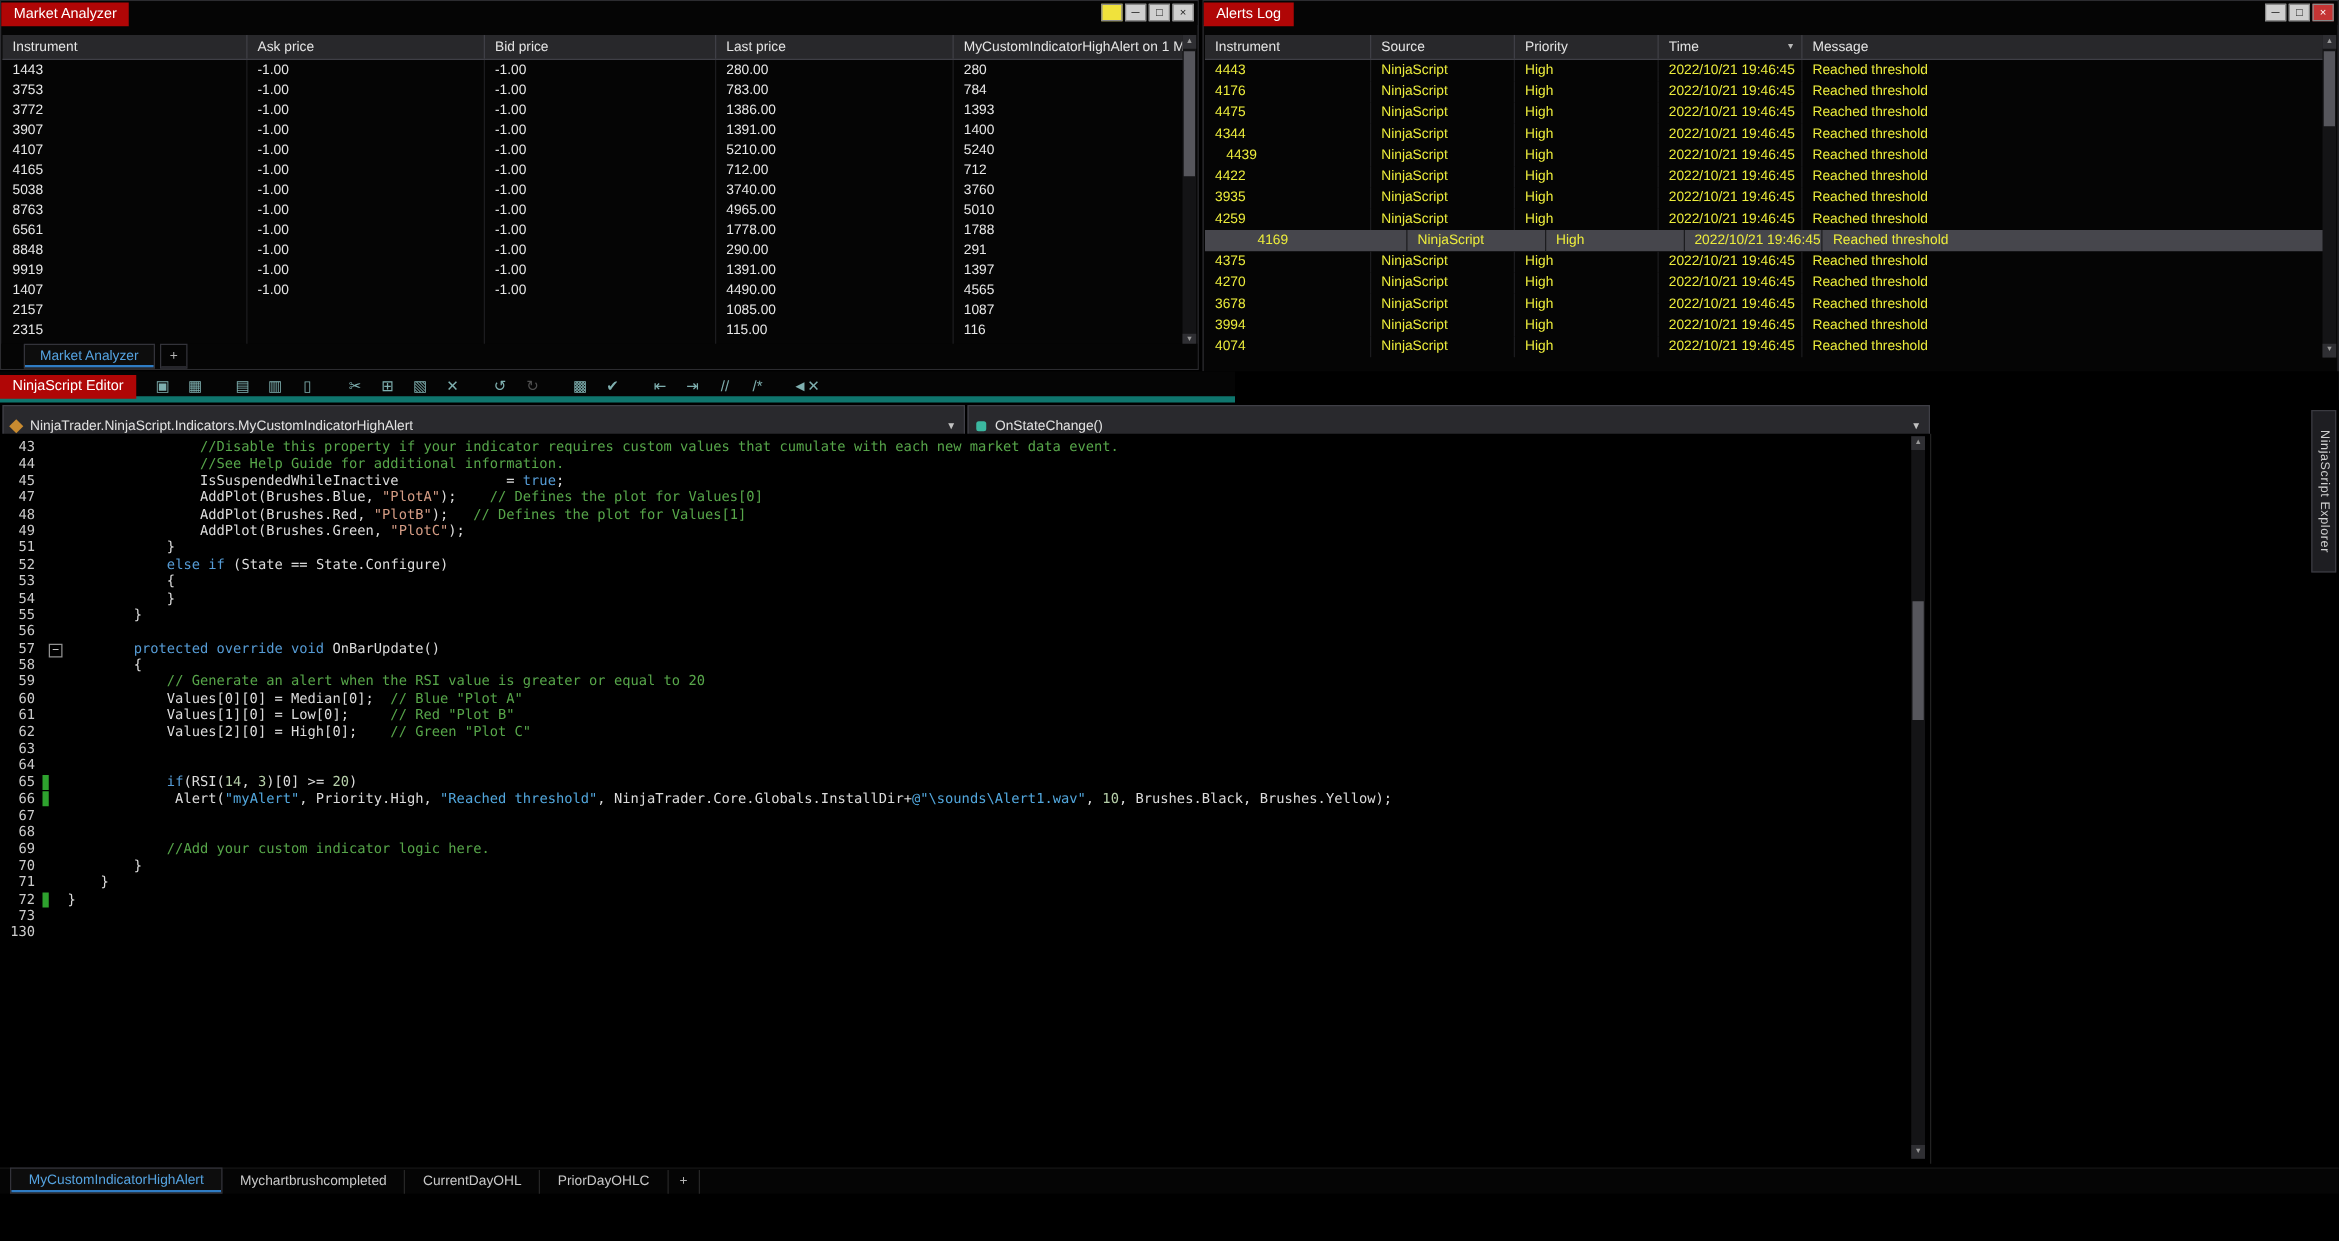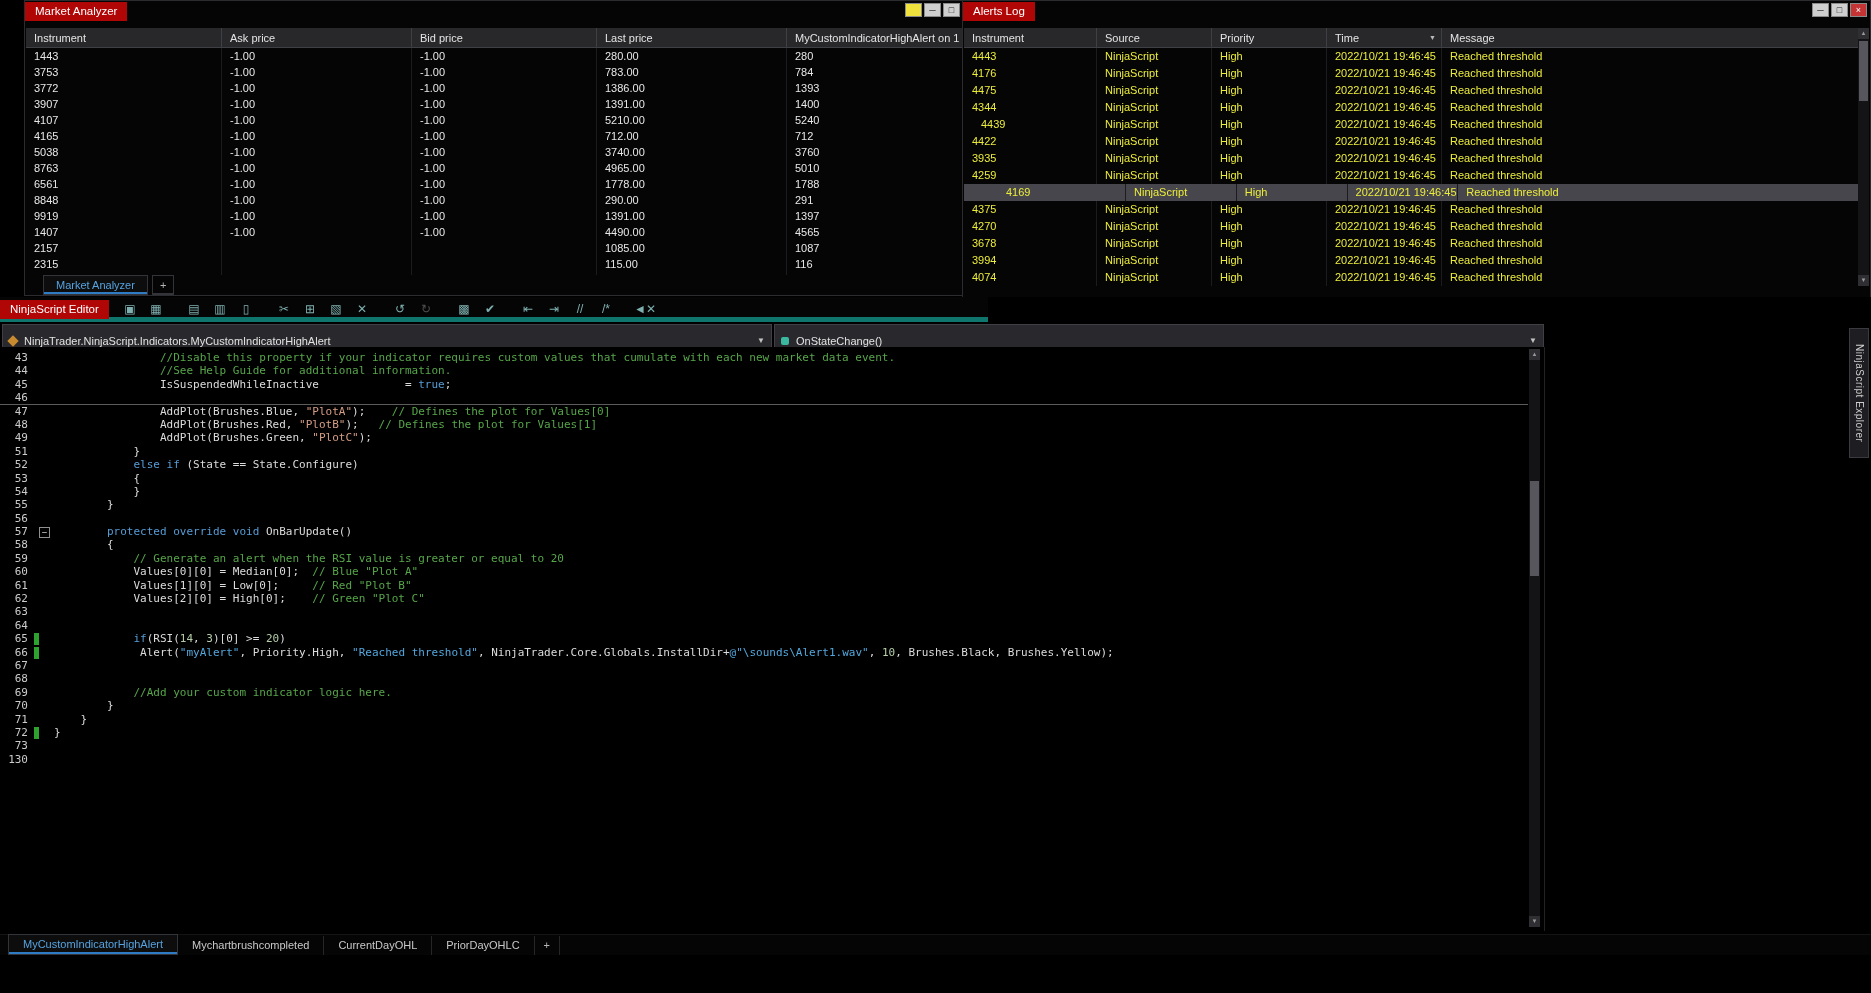--- a/index.html
+++ b/index.html
@@ -27,21 +27,21 @@
   .sbtn{position:absolute;left:0;width:11px;height:11px;font-size:6px;line-height:11px;text-align:center;color:#9a9a9a;background:#2f2f33;}
   .sbtn.up{top:0;} .sbtn.down{bottom:0;}
   .sthumb{position:absolute;left:1px;width:9px;background:#56565c;}
   
   .tabrow{position:absolute;left:0;right:0;bottom:0;height:20px;display:flex;align-items:flex-end;background:#050505;}
   .wtab{padding:0 12px;line-height:18px;font-size:11px;color:#c9c9c9;border:1px solid #33333a;box-shadow:inset 0 -1px 0 #33333a;}
   .wtab.active{color:#55a3e0;box-shadow:inset 0 -2px 0 #2f7cc4;background:#0d0d0d;}
   .wtab.plus{margin-left:4px;padding:0 7px;color:#b5b5b5;}
   #ma-tabrow{padding-left:18px;} #al-tabrow{padding-left:26px;}
   
-  #ma-window{left:0;top:0;width:959px;height:296px;margin-left:24px;}
+  #ma-window{left:0;top:0;width:959px;height:296px;}
   #ma-head{top:27px;left:1px;width:946px;}
   #ma-body{top:47px;left:1px;width:946px;height:230px;}
   #ma-scroll{top:27px;right:1px;height:250px;}
   #ma-scroll .sthumb{top:13px;height:100px;}
   #al-window{left:962px;top:0;width:909px;height:320px;}
   #al-head{top:27px;left:1px;width:896px;}
   #al-body{top:47px;left:1px;width:896px;height:238px;}
   #al-scroll{top:27px;right:1px;height:258px;}
   #al-scroll .sthumb{top:13px;height:60px;}
   
@@ -381,21 +381,20 @@
       <span class="cicon"></span>
       <span class="ctext">OnStateChange()</span>
       <span class="chev">▼</span>
     </div>
 
     <div id="code-wrap">
       <div id="code-lines">
           <div class="codeline"><span class="ln">43</span><span class="mkr"></span><span class="fold"></span><span class="seg c">                //Disable this property if your indicator requires custom values that cumulate with each new market data event.</span></div>
           <div class="codeline"><span class="ln">44</span><span class="mkr"></span><span class="fold"></span><span class="seg c">                //See Help Guide for additional information.</span></div>
           <div class="codeline"><span class="ln">45</span><span class="mkr"></span><span class="fold"></span><span class="seg w">                IsSuspendedWhileInactive             = </span><span class="seg k">true</span><span class="seg w">;</span></div>
-          <div class="codeline u"><span class="ln">46</span><span class="mkr"></span><span class="fold"></span></div>
           <div class="codeline"><span class="ln">47</span><span class="mkr"></span><span class="fold"></span><span class="seg w">                AddPlot(Brushes.Blue, </span><span class="seg s">"PlotA"</span><span class="seg w">);    </span><span class="seg c">// Defines the plot for Values[0]</span></div>
           <div class="codeline"><span class="ln">48</span><span class="mkr"></span><span class="fold"></span><span class="seg w">                AddPlot(Brushes.Red, </span><span class="seg s">"PlotB"</span><span class="seg w">);   </span><span class="seg c">// Defines the plot for Values[1]</span></div>
           <div class="codeline"><span class="ln">49</span><span class="mkr"></span><span class="fold"></span><span class="seg w">                AddPlot(Brushes.Green, </span><span class="seg s">"PlotC"</span><span class="seg w">);</span></div>
           <div class="codeline"><span class="ln">51</span><span class="mkr"></span><span class="fold"></span><span class="seg w">            }</span></div>
           <div class="codeline"><span class="ln">52</span><span class="mkr"></span><span class="fold"></span><span class="seg w">            </span><span class="seg k">else</span><span class="seg w"> </span><span class="seg k">if</span><span class="seg w"> (State == State.Configure)</span></div>
           <div class="codeline"><span class="ln">53</span><span class="mkr"></span><span class="fold"></span><span class="seg w">            {</span></div>
           <div class="codeline"><span class="ln">54</span><span class="mkr"></span><span class="fold"></span><span class="seg w">            }</span></div>
           <div class="codeline"><span class="ln">55</span><span class="mkr"></span><span class="fold"></span><span class="seg w">        }</span></div>
           <div class="codeline"><span class="ln">56</span><span class="mkr"></span><span class="fold"></span></div>
           <div class="codeline"><span class="ln">57</span><span class="mkr"></span><span class="fold"><span class="foldbox">−</span></span><span class="seg w">        </span><span class="seg k">protected</span><span class="seg w"> </span><span class="seg k">override</span><span class="seg w"> </span><span class="seg k">void</span><span class="seg w"> OnBarUpdate()</span></div>

